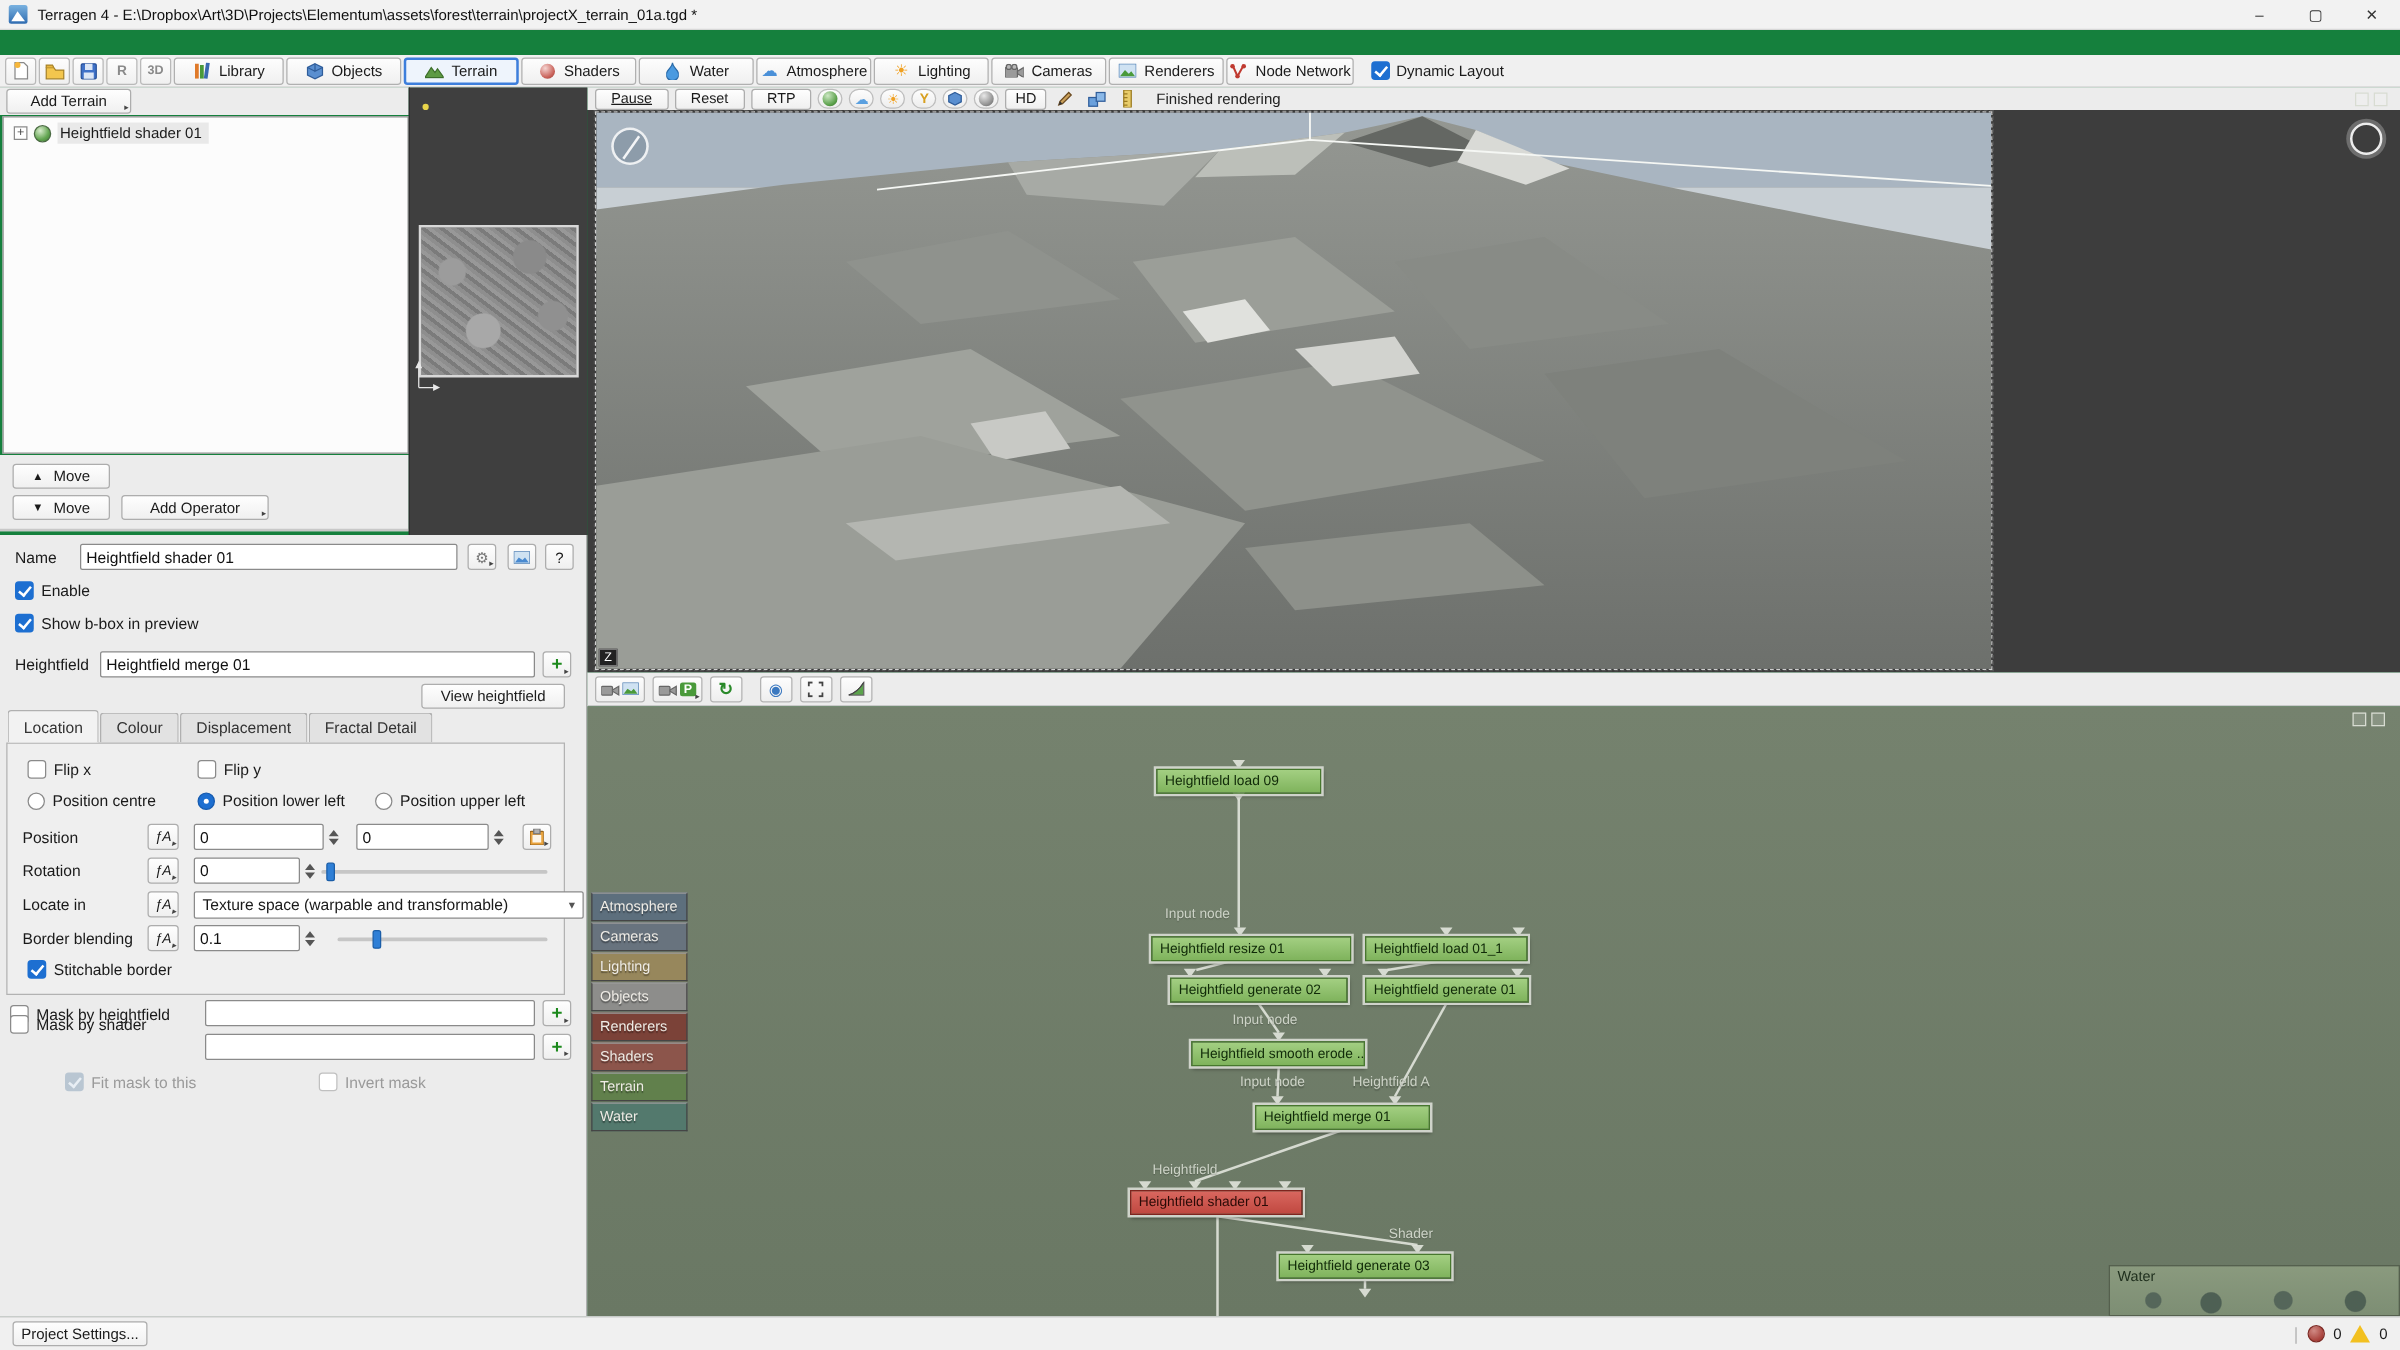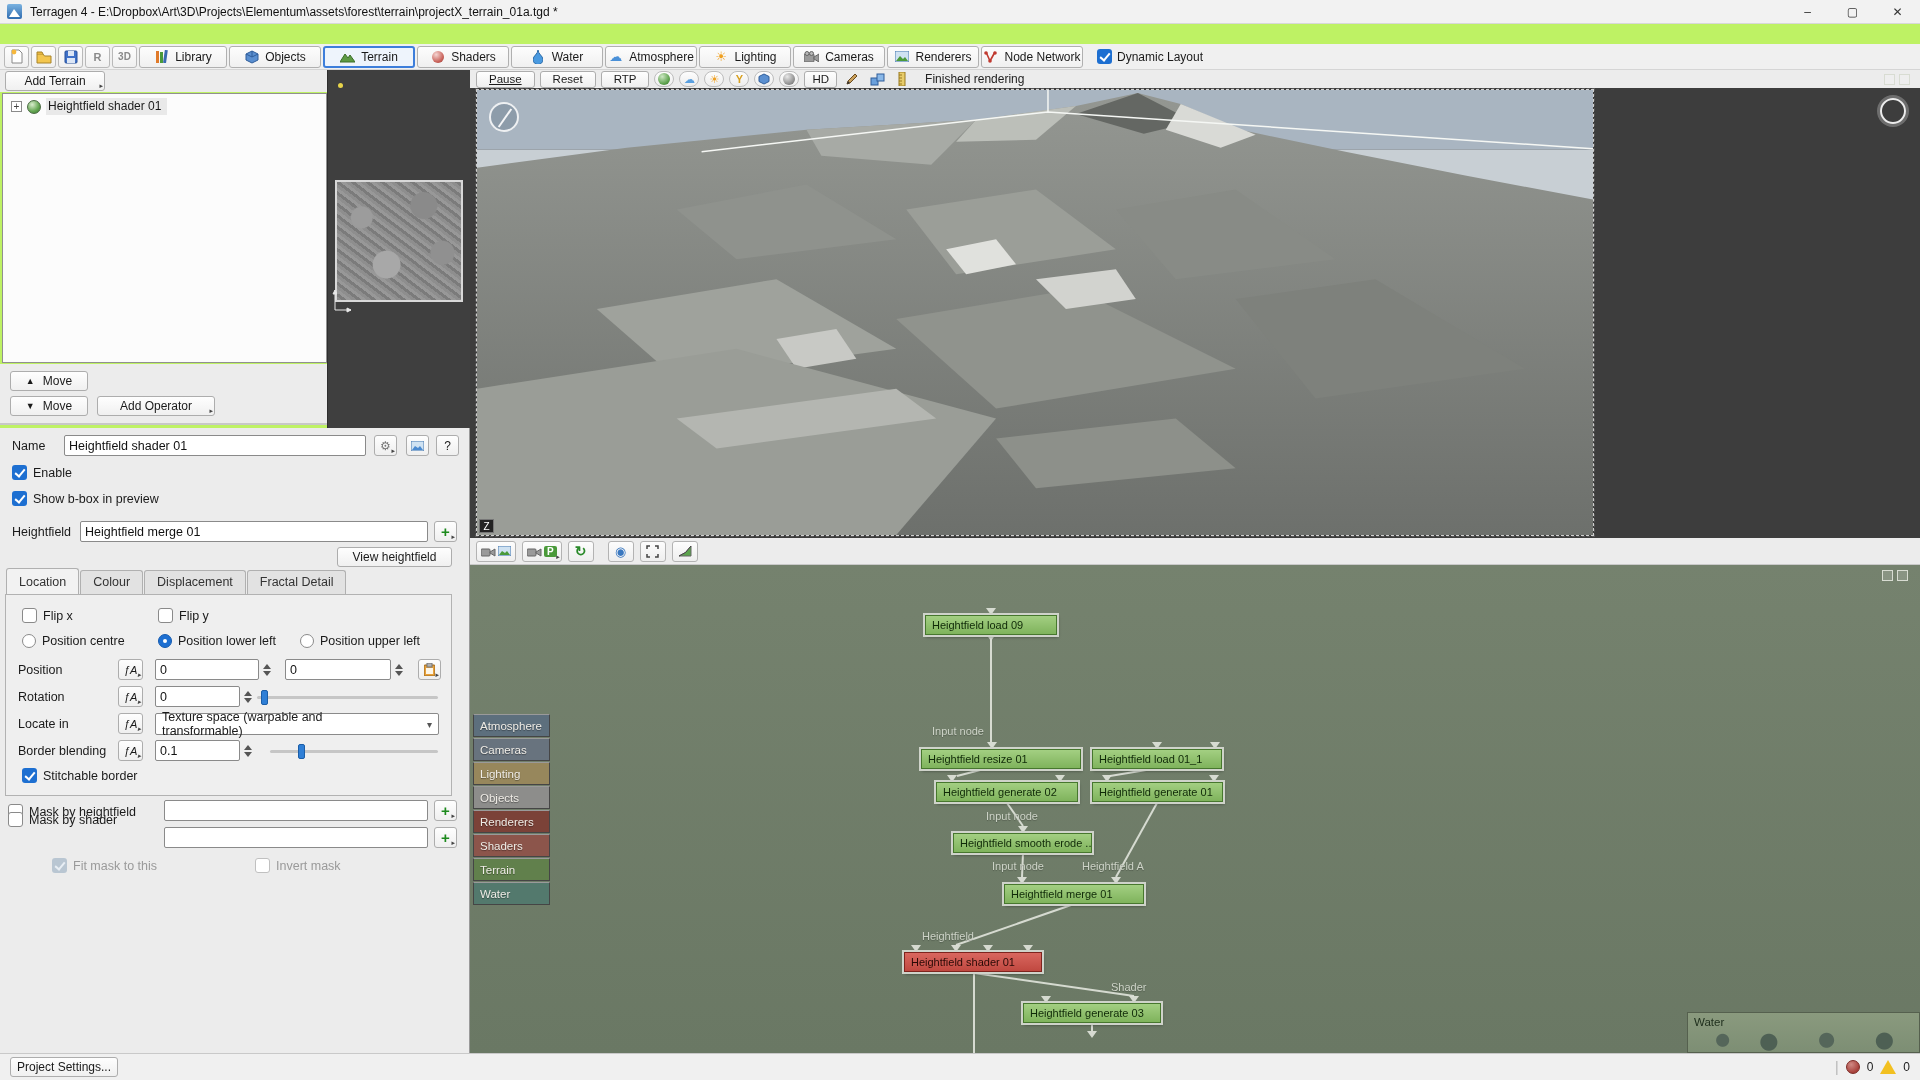--- a/index.html
+++ b/index.html
@@ -1,19 +1,19 @@
 <!DOCTYPE html>
 <html><head>
 <meta charset="utf-8">
 <style>
   * { box-sizing: border-box; margin:0; padding:0; }
   html,body { width:1920px; height:1080px; }
   body { font-family:"Liberation Sans", sans-serif; font-size:12px; color:#1a1a1a; background:#ececec; overflow:hidden; }
   .abs { position:absolute; }
-  #app { position:relative; width:1920px; height:1080px; background:#bef264; }
+  #app { position:relative; width:1920px; height:1080px; background:#15803d; }
 
   
   .titlebar { position:absolute; left:0; top:0; width:1920px; height:24px; background:#f2f2f2; border-bottom:1px solid #d8d8d8; display:flex; align-items:center; }
   .appicon { width:15px; height:15px; margin:0 8px 0 7px; background:linear-gradient(180deg,#7ab2e0 0%,#2f6cb0 100%); border-radius:2px; position:relative; }
   .appicon::after{ content:""; position:absolute; left:2px; bottom:2px; border-left:5px solid transparent; border-right:6px solid transparent; border-bottom:8px solid #fff; }
   .title-text { font-size:12px; color:#111; }
   .win-controls { margin-left:auto; display:flex; height:24px; }
   .win-btn { width:45px; height:24px; display:flex; align-items:center; justify-content:center; font-size:12px; color:#333; }
 
   
@@ -374,21 +374,21 @@
         <i class="dn"></i>
       </div>
     <div class="slider" style="left:257px; top:268px; width:181px;">
         <span class="handle" style="left:4px;"></span>
       </div>
 
     <span class="plabel" style="left:18px; top:289px;">Locate in</span>
     <div class="fa-btn corner-arrow" style="left:118px; top:285px;">
         <span>ƒA</span>
       </div>
-    <div class="ddown" style="left:155px; top:285px; width:284px;gap:44px;">
+    <div class="ddown" style="left:155px; top:285px; width:312px;gap:44px;">
         <span>Texture space (warpable and transformable)</span>
         <span style="color:#555; font-size:10px;">▾</span>
       </div>
 
     <span class="plabel" style="left:18px; top:316px;">Border blending</span>
     <div class="fa-btn corner-arrow" style="left:118px; top:312px;">
         <span>ƒA</span>
       </div>
     <input class="field" style="left: 155px; top: 312px; width: 85px;" value="0.1">
     <div class="spin" style="left:241px; top:312px;">

